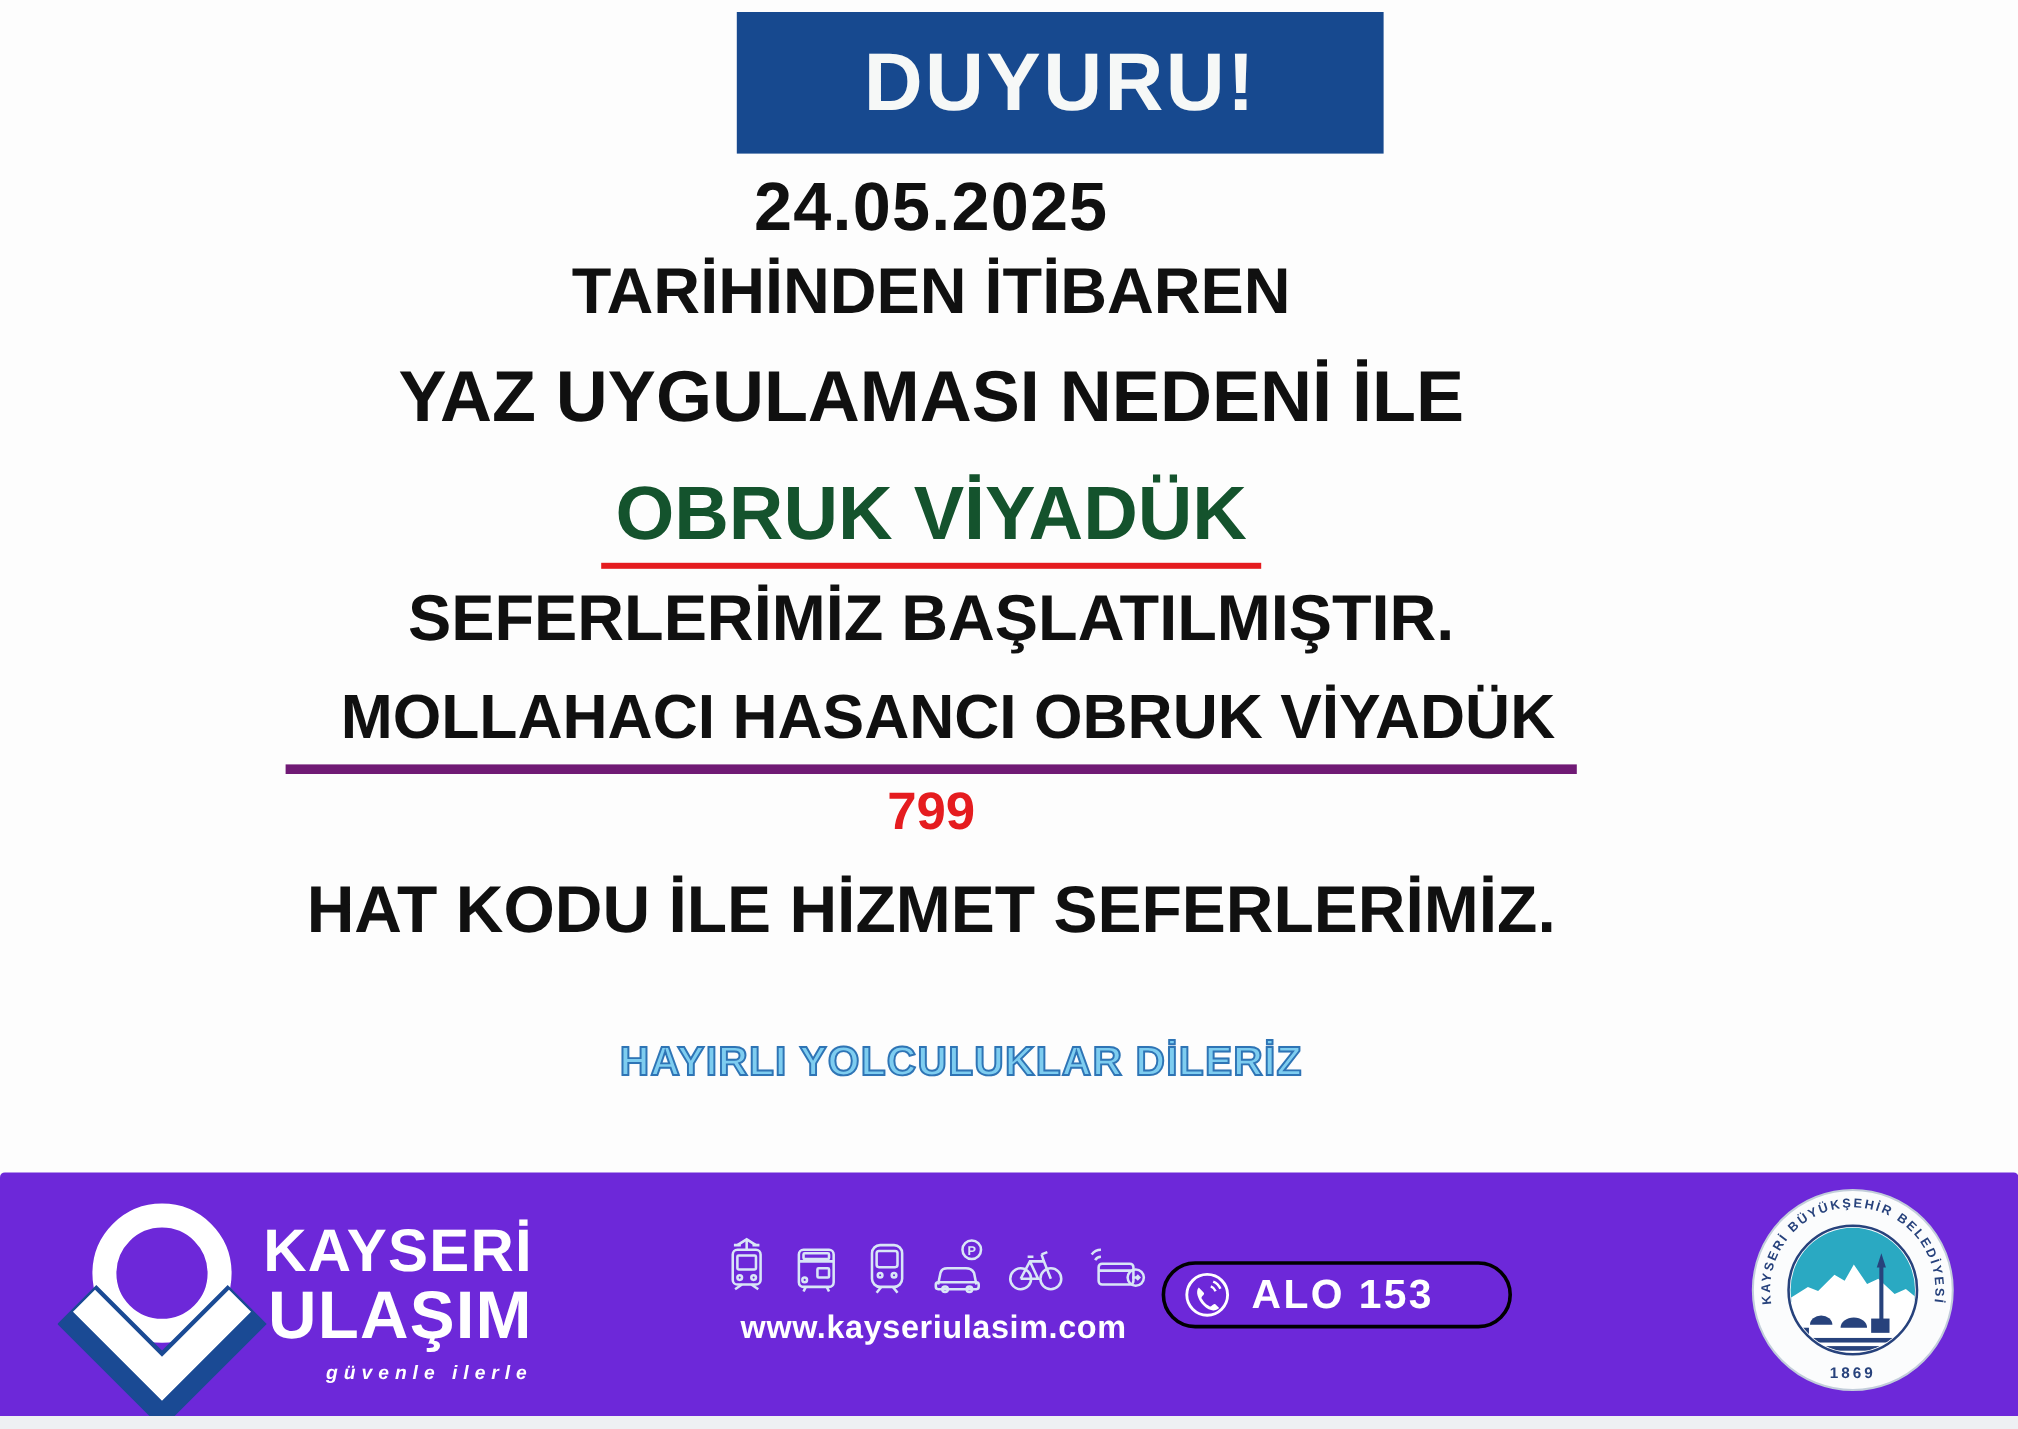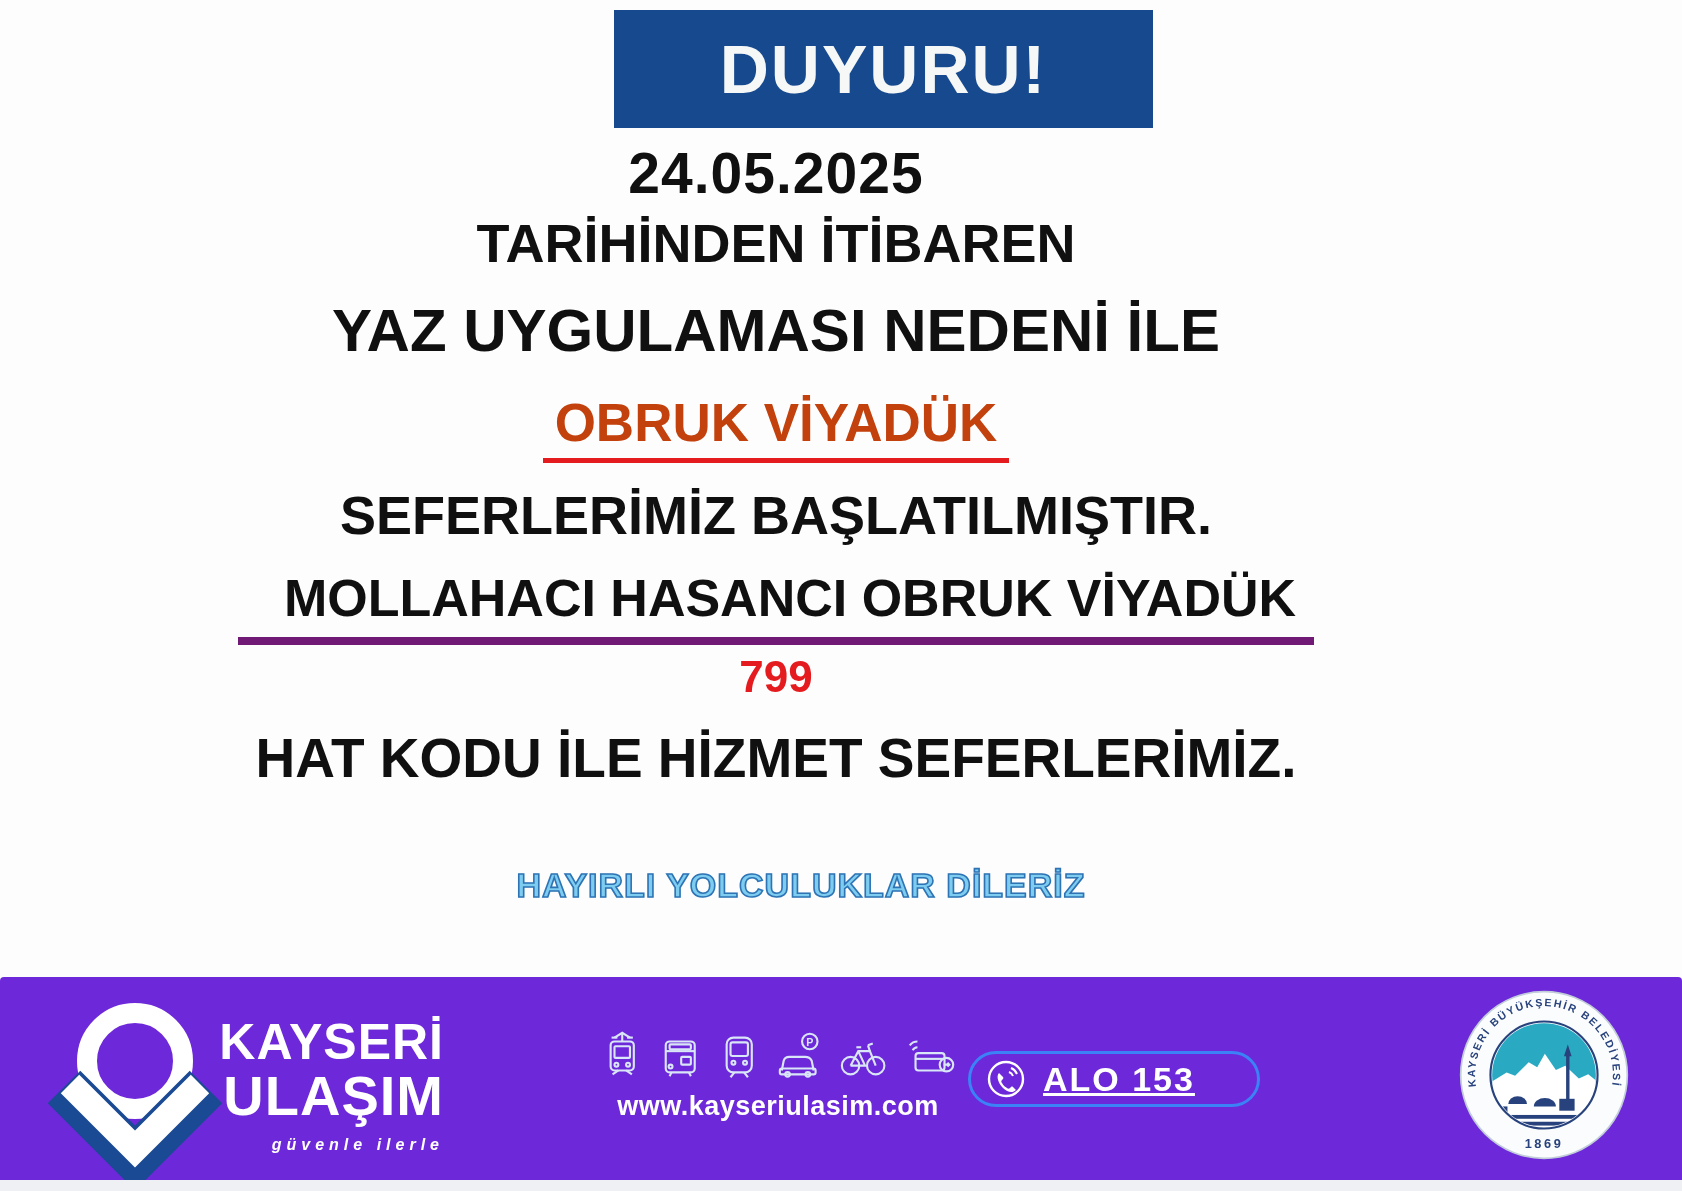--- a/index.html
+++ b/index.html
@@ -19,21 +19,21 @@
     font-weight:bold; font-size:68px; letter-spacing:2px;
     display:flex; align-items:center; justify-content:center;
   }
   .line {
     position:absolute; left:0; right:130px; text-align:center;
     font-weight:bold; color:#101010;
   }
   .l-date      { top:140px; font-size:57px; letter-spacing:1px; }
   .l-1         { top:212px; font-size:54px; }
   .l-2         { top:296px; font-size:60px; }
-  .l-red1      { top:392px; font-size:53px; color:#c2410c; }
+  .l-red1      { top:392px; font-size:63px; color:#14532d; }
   .l-red1 span { border-bottom:5px solid #e51c1f; padding:0 12px 6px 12px; }
   .l-3         { top:484px; font-size:54px; }
   .l-route     { top:568px; font-size:52px; }
   .l-route span{ border-bottom:8px solid #701a75; padding:0 18px 10px 46px; }
   .l-code      { top:652px; font-size:44px; color:#e51c1f; }
   .l-4         { top:726px; font-size:55px; }
   .l-farewell  {
     top:866px; right:80px; font-size:34px; letter-spacing:1px;
     color:#7ecdf0;
     -webkit-text-stroke:1.6px #2e74b5;
@@ -53,22 +53,22 @@
   .brand-top    { font-size:50px; font-weight:bold; letter-spacing:1px; line-height:1.0; }
   .brand-bottom { font-size:56px; font-weight:bold; letter-spacing:1px; line-height:1.05; }
   .brand-tagline{ font-size:16px; font-style:italic; font-weight:bold; letter-spacing:5px; margin-top:10px; }
 
   .center-group { position:absolute; left:600px; top:52px; width:356px; text-align:center; }
   .icon-row { display:flex; justify-content:center; align-items:flex-end; gap:14px; height:52px; }
   .website  { margin-top:10px; font-size:27px; font-weight:bold; letter-spacing:0.5px; }
 
   .hotline-pill {
     position:absolute; left:968px; top:74px; width:292px; height:56px;
-    border:3px solid #3b82f6; border-radius:28px;
-    display:flex; align-items:center; gap:16px; padding:0 14px;text-decoration:underline;
+    border:3px solid #000000; border-radius:28px;
+    display:flex; align-items:center; gap:16px; padding:0 14px;
   }
   .hotline-label { font-size:34px; font-weight:bold; letter-spacing:2px; }
 
   .seal { position:absolute; left:1459px; top:13px; }
 </style>
 </head>
 <body>
 
 <div class="page">
 

